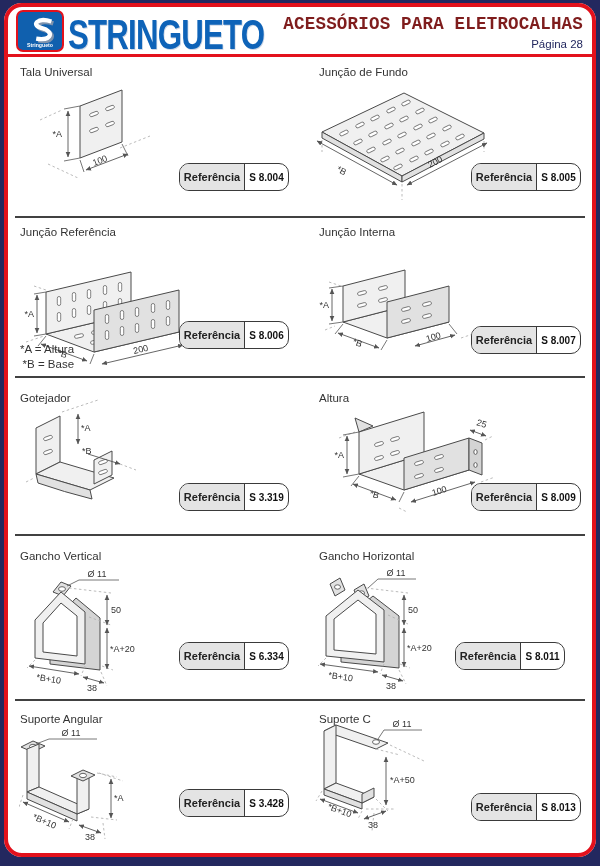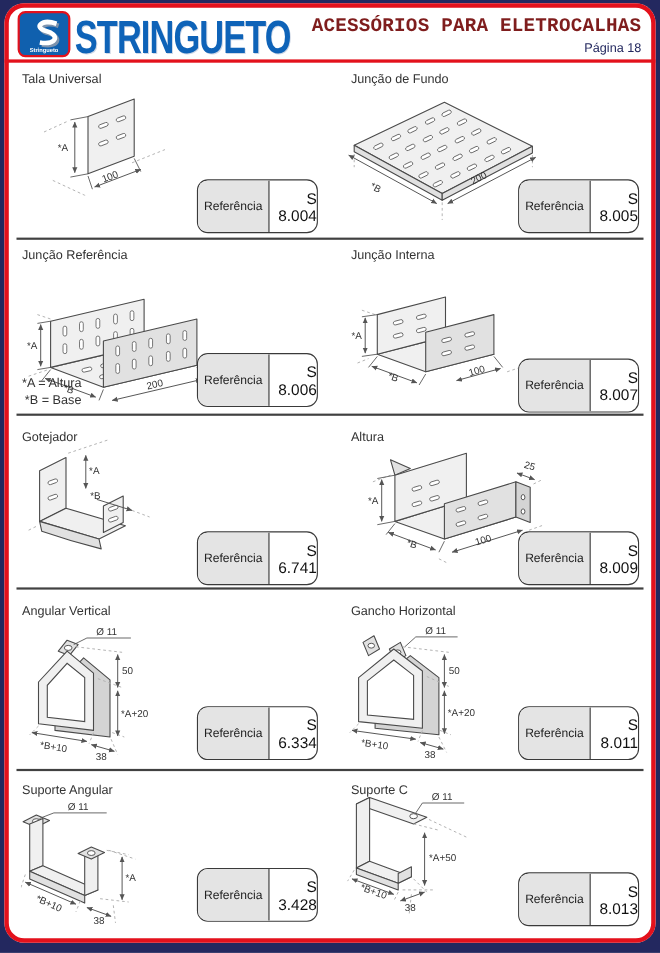--- a/index.html
+++ b/index.html
@@ -12,23 +12,23 @@
   .htitle{position:absolute;right:13px;top:11px;font-size:17.5px;font-weight:bold;color:#7f1d1d;letter-spacing:.2px;white-space:nowrap;font-family:Liberation Mono, monospace;}
   .hpage{position:absolute;right:13px;top:35px;font-size:11.5px;color:#23285f;}
   .redline{position:absolute;left:0;right:0;top:51px;height:3px;background:#e3111c;}
   
   .content{position:absolute;left:0;right:0;top:55px;bottom:0;text-align:right;}
   .row{position:relative;}
   .rule{height:2px;background:#414141;margin:0 11px;}
   .cell{position:absolute;top:0;height:100%;}
   .ptitle{position:absolute;font-size:11.5px;color:#333;white-space:nowrap;}
   .dwg{position:absolute;}
-  .refbox{position:absolute;width:110px;height:49px;border:1.5px solid #3a3a3a;border-radius:10px;background:#fff;display:flex;overflow:hidden;box-sizing:border-box;}
+  .refbox{position:absolute;width:110px;height:28px;border:1.5px solid #3a3a3a;border-radius:10px;background:#fff;display:flex;overflow:hidden;box-sizing:border-box;font-weight:bold;}
   .rl{flex:0 0 64px;background:#e4e4e4;border-right:1.5px solid #3a3a3a;display:flex;align-items:center;justify-content:center;font-size:11px;color:#222;}
-  .rc{flex:1;display:flex;align-items:center;justify-content:center;font-size:14px;color:#111;}
+  .rc{flex:1;display:flex;align-items:center;justify-content:center;font-size:10px;color:#111;}
   .notes{position:absolute;font-size:11.5px;color:#333;line-height:15px;}
   
   .m{fill:#f0f0f0;stroke:#4a4a4a;stroke-width:1;stroke-linejoin:round;}
   .m2{fill:#e1e1e1;stroke:#4a4a4a;stroke-width:1;stroke-linejoin:round;}
   .m3{fill:#d4d4d4;stroke:#4a4a4a;stroke-width:1;stroke-linejoin:round;}
   .hole{fill:#fff;stroke:#555;stroke-width:.9;}
   .dim{stroke:#555;stroke-width:.9;fill:none;marker-start:url(#ar);marker-end:url(#ar);}
   .dimE{stroke:#555;stroke-width:.9;fill:none;marker-end:url(#ar);}
   .ln{stroke:#555;stroke-width:.8;fill:none;}
   .dash{stroke:#b3b3b3;stroke-width:.9;fill:none;stroke-dasharray:2.5 2.5;}
@@ -56,21 +56,21 @@
 
     <div class="logo">
       <svg width="44" height="38" viewBox="0 0 46 40">
         <path d="M35,10 C20,5 13,14 25,17 C38,20 36,31 19,28" stroke="#7e93ad" stroke-width="4.5" fill="none" transform="translate(2,2)"></path>
         <path d="M35,10 C20,5 13,14 25,17 C38,20 36,31 19,28" stroke="#ffffff" stroke-width="4.5" fill="none"></path>
         <text x="23" y="37" text-anchor="middle" font-size="5.5" font-weight="bold" fill="#ffffff">Stringueto</text>
       </svg>
     </div>
     <div class="brand">STRINGUETO</div>
     <div class="htitle">ACESSÓRIOS PARA ELETROCALHAS</div>
-    <div class="hpage">Página 18</div>
+    <div class="hpage">Página 28</div>
     <div class="redline"></div>
 
     <div class="content">
 
       <div class="row" style="height:158px">
         <div class="cell" style="left:0;width:300px">
           <div class="ptitle" style="top:8px;left:16px">Tala Universal</div>
           <svg class="dwg" style="left:30px;top:28px" width="140" height="92" viewBox="0 0 140 92">
             <path class="dash" d="M14,78 L44,92 M86,62 L116,50 M6,34 L28,24"></path>
             <polygon class="m" points="46,20 88,4 88,56 46,72"></polygon>
@@ -235,21 +235,21 @@
             <polygon class="m" points="72,62 90,53 90,77 72,86"></polygon>
             <use href="#sl" transform="translate(81 64) rotate(-20)"></use>
               <use href="#sl" transform="translate(81 74) rotate(-20)"></use>
             <path class="dim" d="M56,16 L56,46"></path>
             <text class="dt" x="59" y="33">*A</text>
             <text class="dt" x="60" y="56">*B</text>
             <path class="dimE" d="M66,56 L98,66"></path>
           </svg>
           <div class="refbox" style="top:105px;right:15px">
             <span class="rl">Referência</span>
-            <span class="rc">S 6.741</span>
+            <span class="rc">S 3.319</span>
           </div>
         </div>
         <div class="cell" style="left:300px;right:0">
           <div class="ptitle" style="top:14px;left:15px">Altura</div>
           <svg class="dwg" style="left:25px;top:18px" width="170" height="124" viewBox="0 0 170 124">
             <polygon class="m" points="30,78 95,58 140,74 75,94"></polygon>
             <path class="m2" d="M30,36 L26,22 L44,30 Z"></path>
             <polygon class="m" points="30,78 95,58 95,16 30,36"></polygon>
             <use href="#sl" transform="translate(50 48) rotate(-17)"></use>
               <use href="#sl" transform="translate(66 43) rotate(-17)"></use>
@@ -278,21 +278,21 @@
           <div class="refbox" style="top:105px;right:15px">
             <span class="rl">Referência</span>
             <span class="rc">S 8.009</span>
           </div>
         </div>
       </div>
       <div class="rule"></div>
 
       <div class="row" style="height:163px">
         <div class="cell" style="left:0;width:300px">
-          <div class="ptitle" style="top:14px;left:16px">Angular Vertical</div>
+          <div class="ptitle" style="top:14px;left:16px">Gancho Vertical</div>
           <svg class="dwg" style="left:15px;top:28px" width="135" height="130" viewBox="0 0 135 130">
             <polygon class="m3" points="31,100 31,62 57,34 81,54 81,106"></polygon>
             <polygon class="m2" points="34,28 42,18 52,22 44,32"></polygon>
             <ellipse class="hole" cx="43" cy="25" rx="3.5" ry="2.3"></ellipse>
             <polygon class="m" points="16,94 16,56 42,28 66,48 66,100"></polygon>
             <polygon points="24,88 24,59 42,39 58,52 58,92" fill="#ffffff" stroke="#4a4a4a" stroke-width="1"></polygon>
             <path class="ln" d="M60,16 L100,16 M60,16 L48,22"></path>
             <text class="dt" x="78" y="13" text-anchor="middle">Ø 11</text>
             <path class="dash" d="M50,24 L92,29 M70,53 L92,61 M83,102 L94,106"></path>
             <path class="dim" d="M88,31 L88,61"></path>
@@ -304,21 +304,21 @@
             <text class="dt" x="17" y="116" transform="rotate(9 17 116)">*B+10</text>
             <path class="dash" d="M82,108 L88,122"></path>
             <path class="dim" d="M64,113 L85,119"></path>
             <text class="dt" x="68" y="127">38</text>
           </svg>
           <div class="refbox" style="top:106px;right:15px">
             <span class="rl">Referência</span>
             <span class="rc">S 6.334</span>
           </div>
         </div>
-        <div class="cell" style="left:300px;right:0">
+        <div class="cell" style="left:300px;right:16px">
           <div class="ptitle" style="top:14px;left:15px">Gancho Horizontal</div>
           <svg class="dwg" style="left:8px;top:28px" width="145" height="130" viewBox="0 0 145 130">
             <polygon class="m3" points="29,98 29,58 61,32 87,52 87,104"></polygon>
             <polygon class="m2" points="18,20 28,14 33,26 23,32"></polygon>
             <ellipse class="hole" cx="25.5" cy="23" rx="3" ry="2.2"></ellipse>
             <polygon class="m2" points="42,26 52,20 57,32 47,38"></polygon>
             <ellipse class="hole" cx="49.5" cy="29" rx="3" ry="2.2"></ellipse>
             <polygon class="m" points="14,92 14,52 46,26 72,46 72,98"></polygon>
             <polygon points="22,86 22,55 46,36 64,50 64,90" fill="#ffffff" stroke="#4a4a4a" stroke-width="1"></polygon>
             <path class="ln" d="M66,15 L104,15 M66,15 L56,24"></path>

